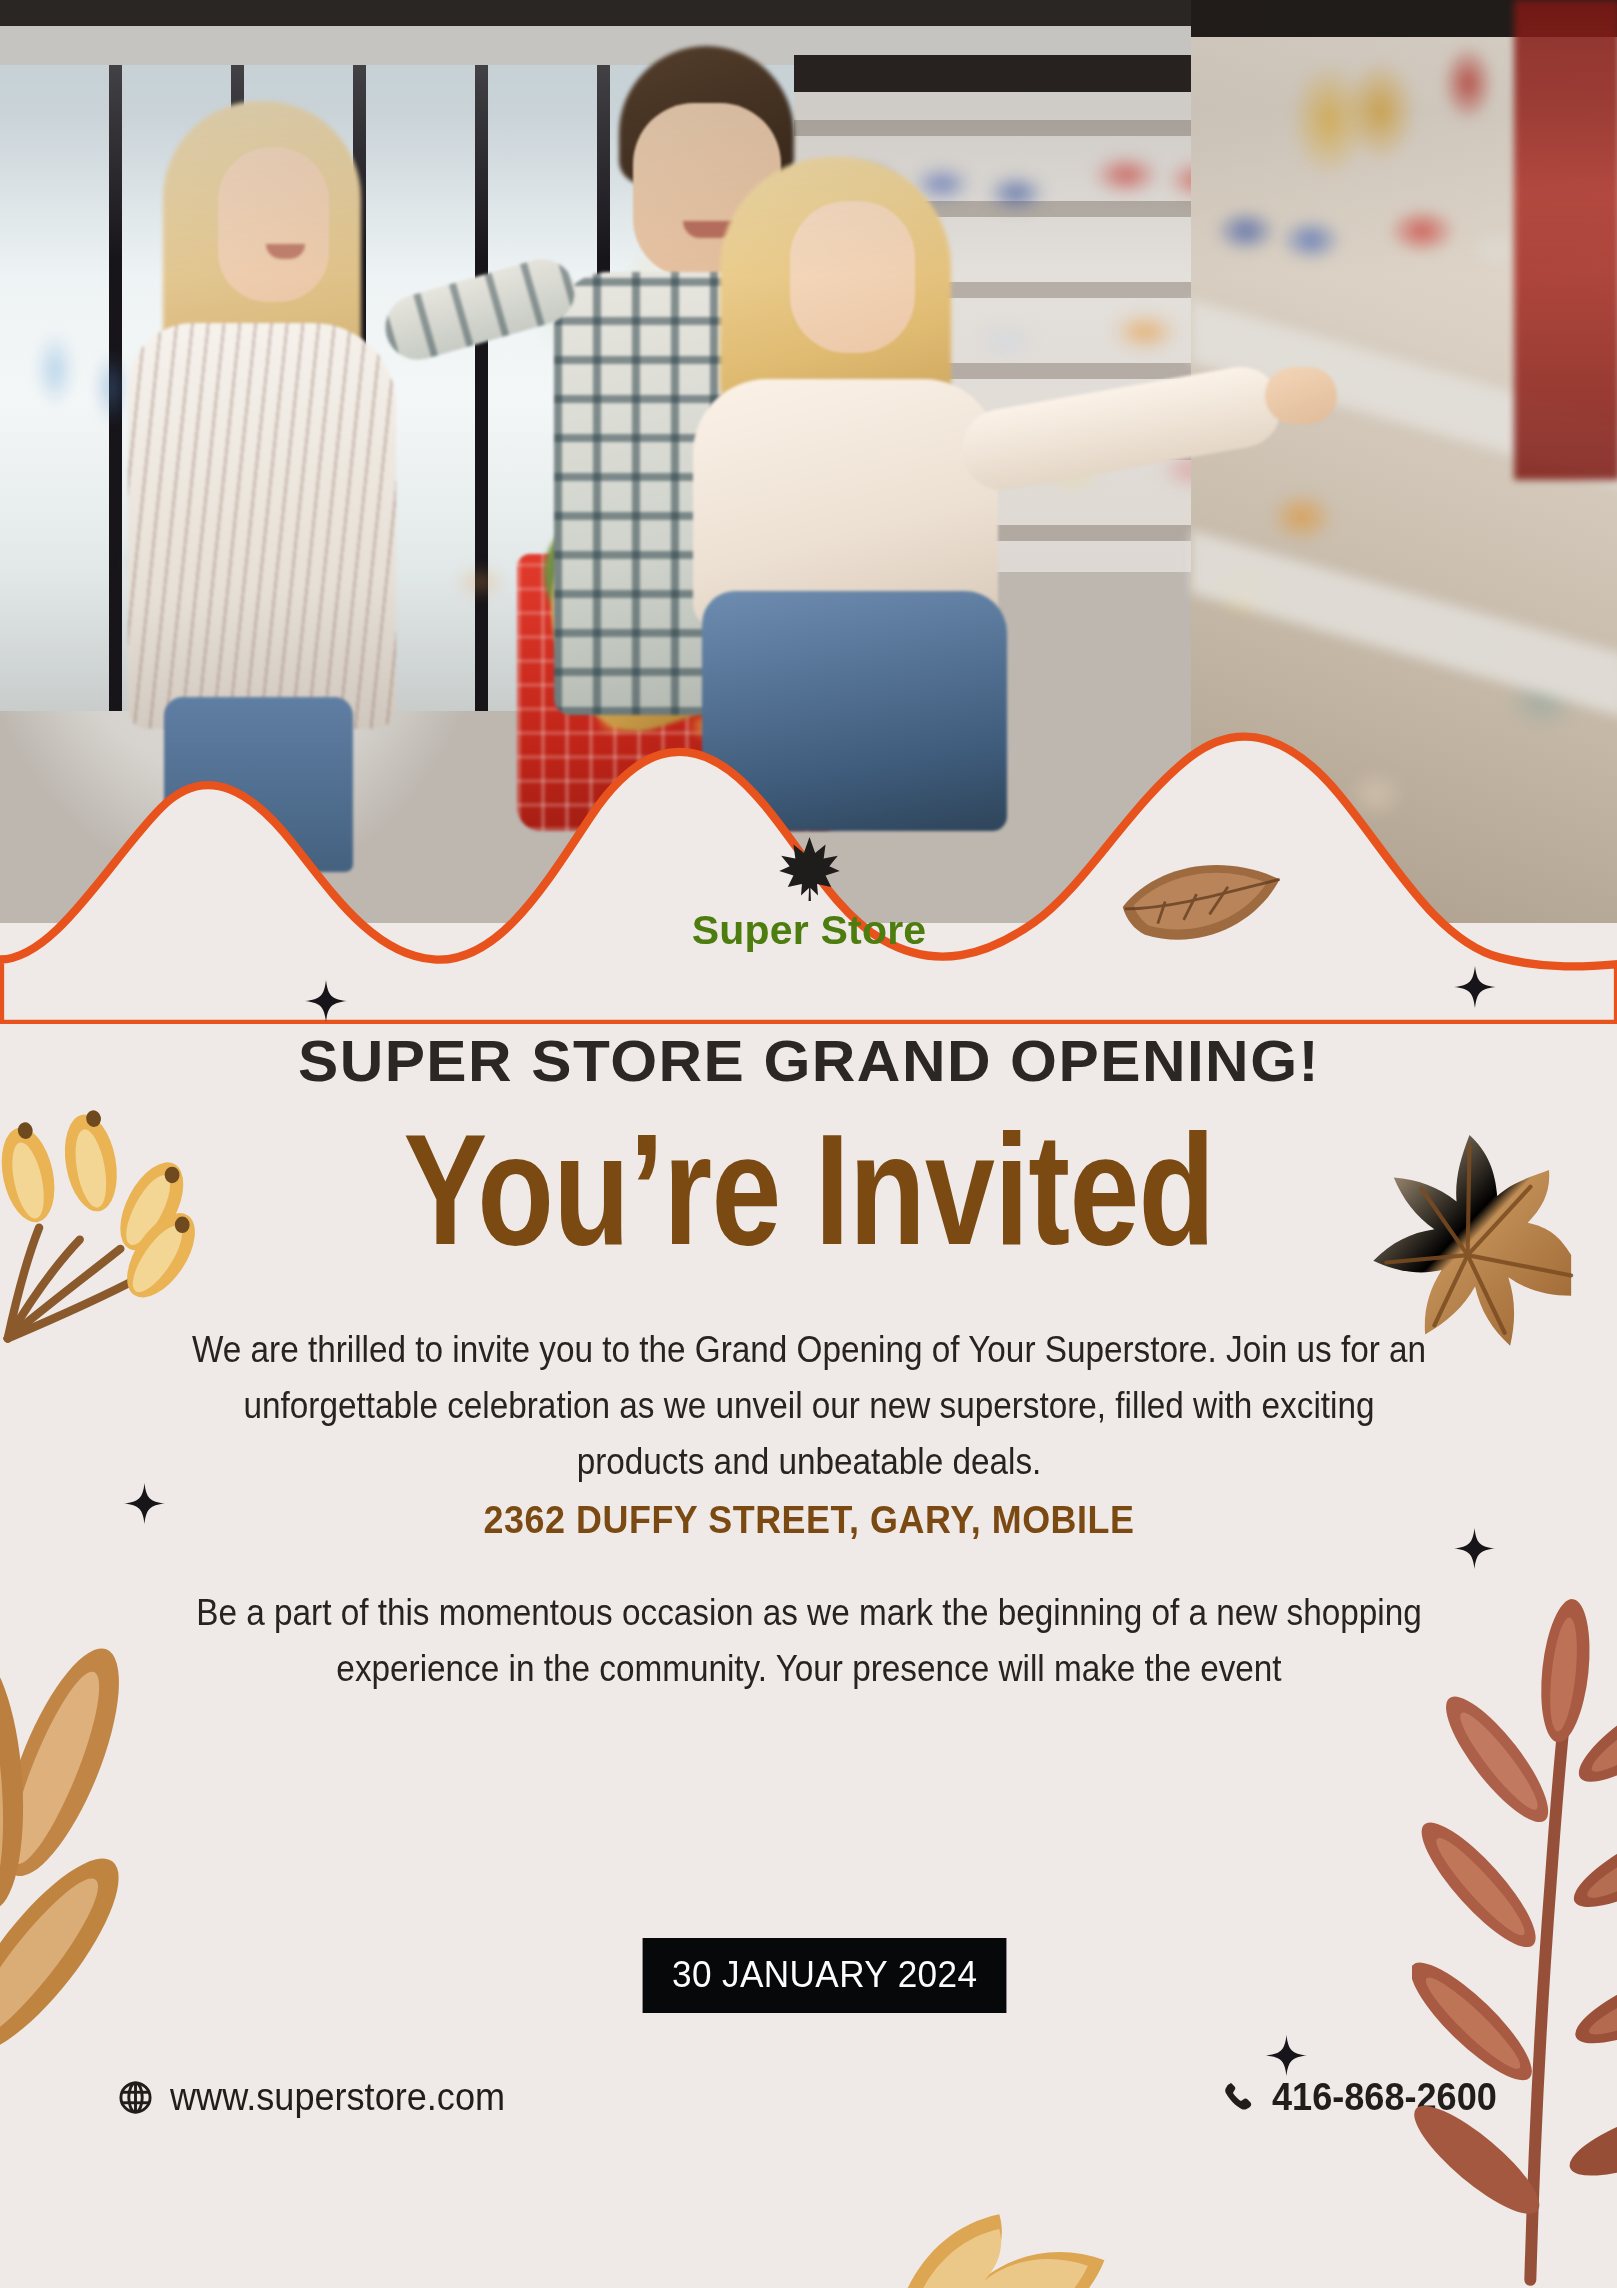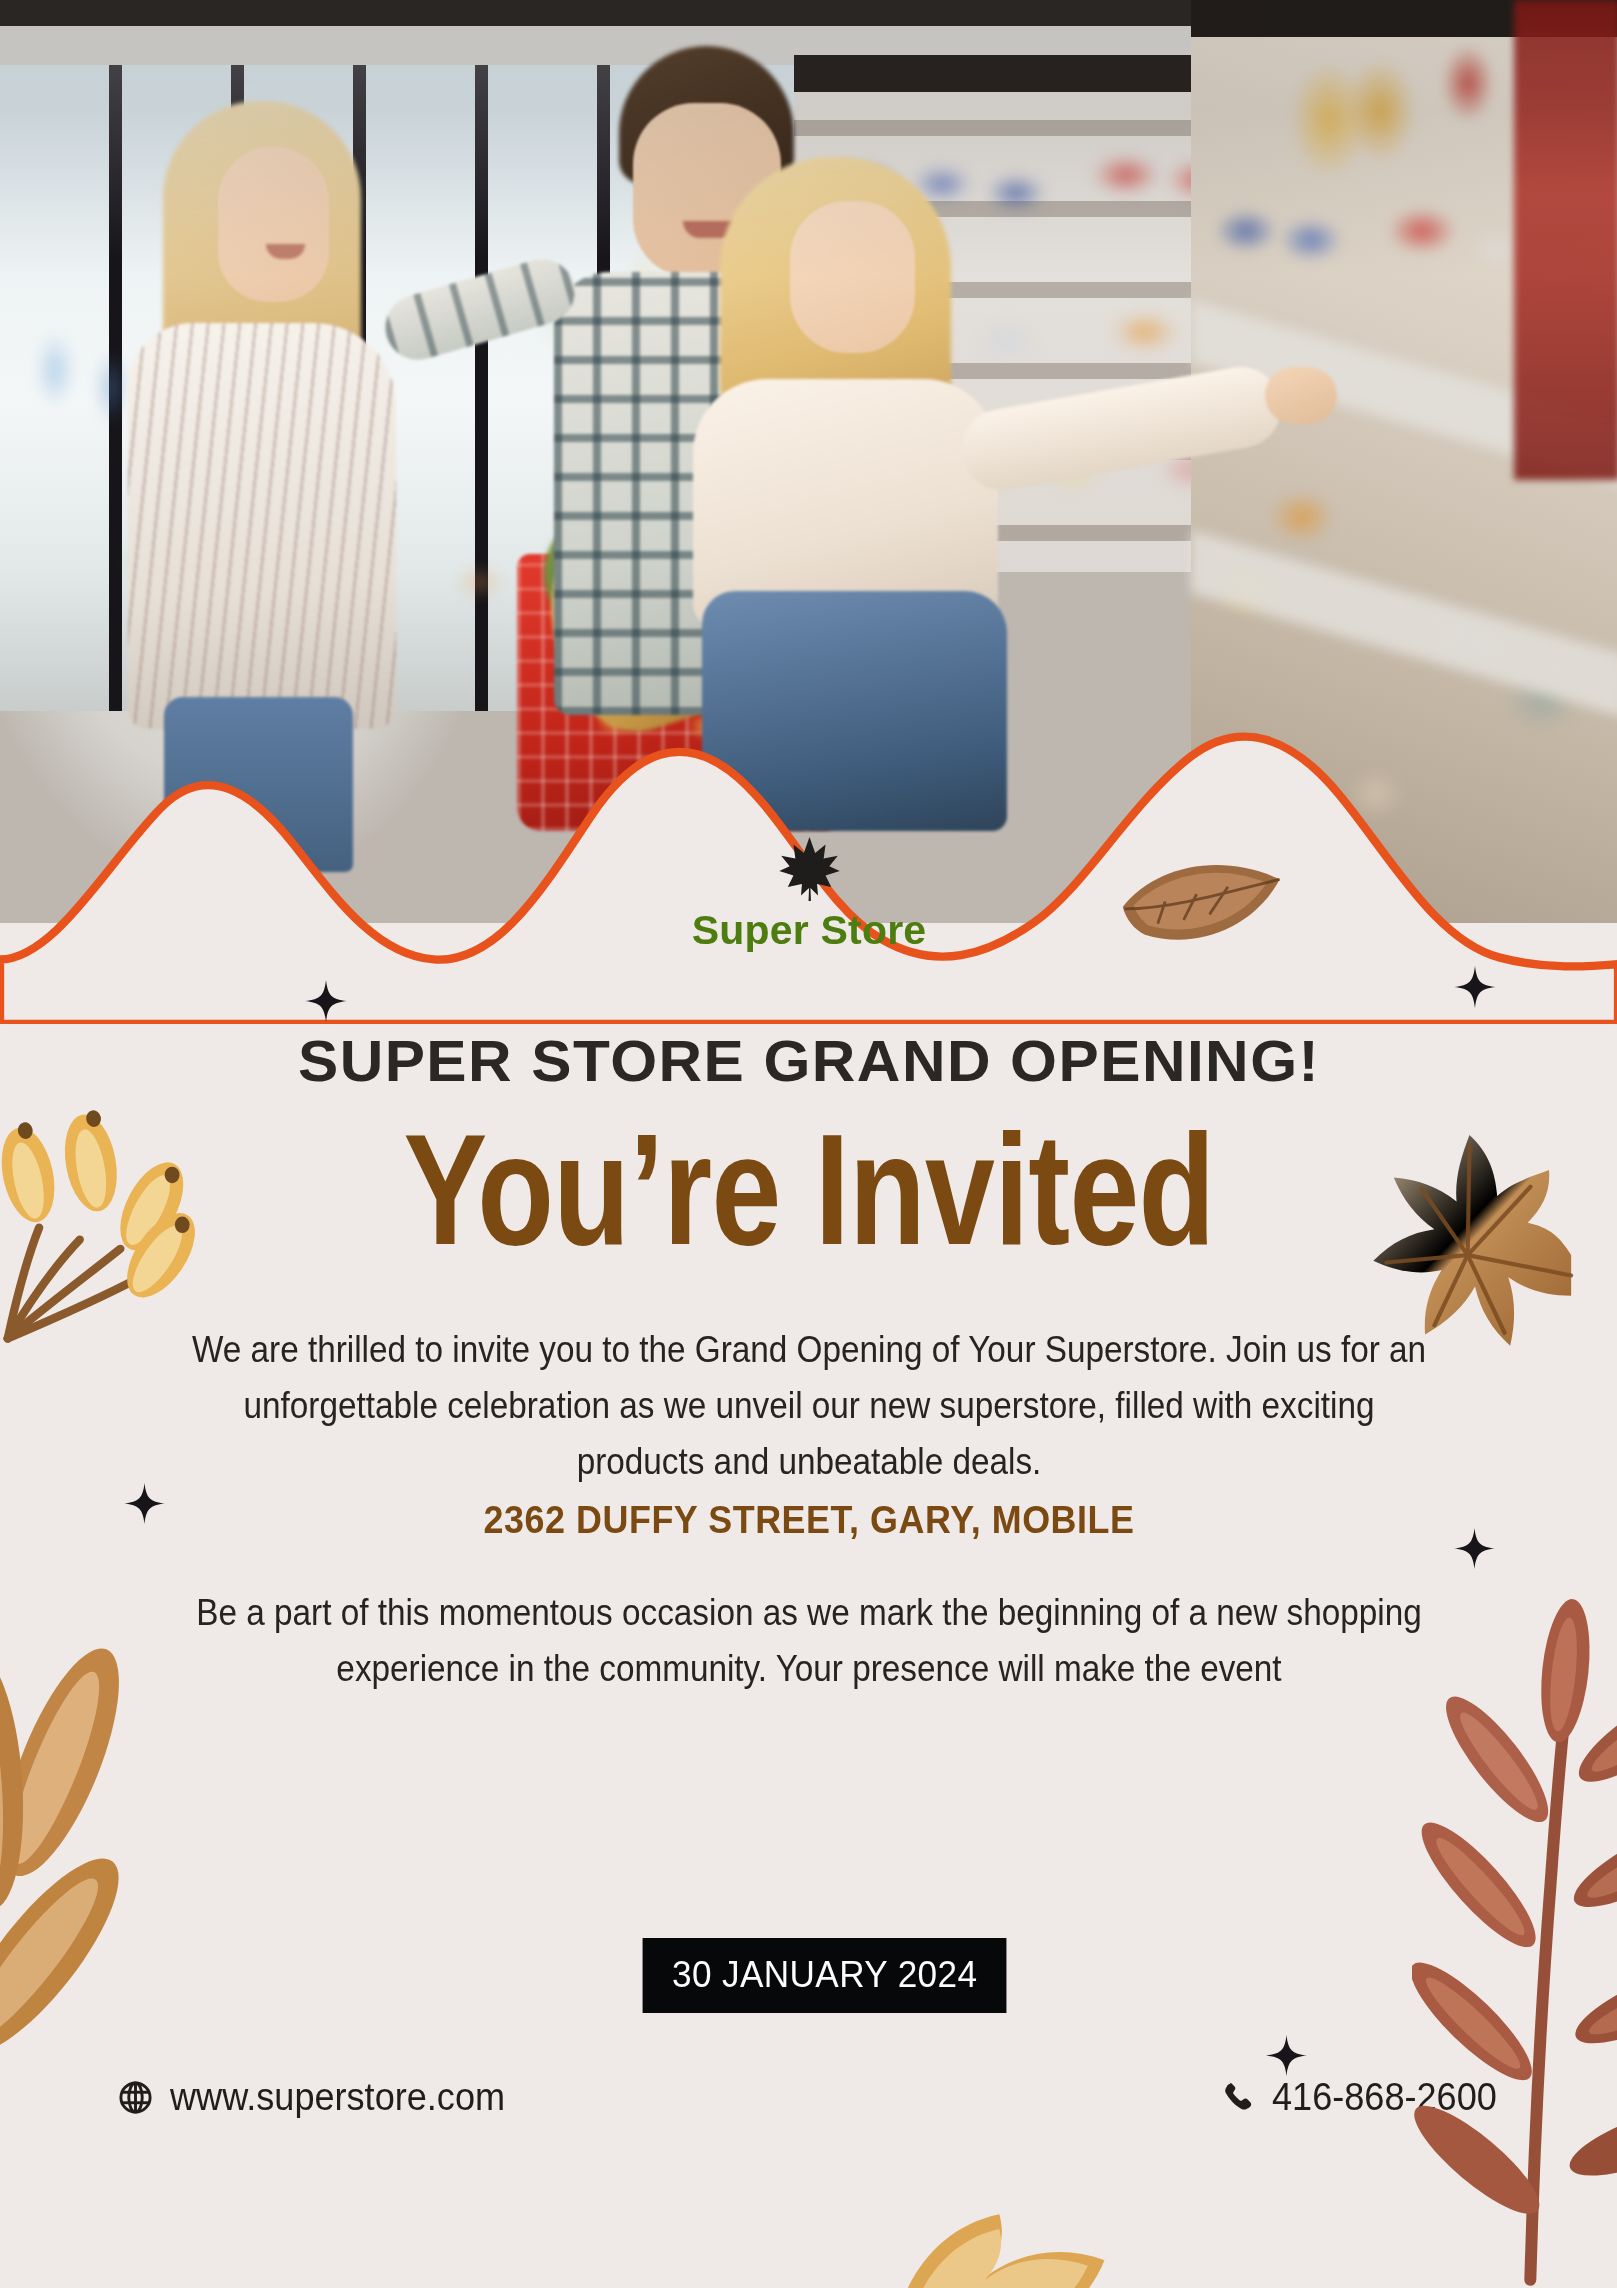--- a/index.html
+++ b/index.html
@@ -201,21 +201,21 @@
   .address{position:absolute;left:0;top:663px;width:1618px;text-align:center;
     font-size:39px;font-weight:700;color:#7a4a12;letter-spacing:0.6px;
     transform:scaleX(.92);transform-origin:center;}
 
   .date-wrap{position:absolute;left:16px;top:1103px;width:1618px;text-align:center;}
   .date-badge{display:inline-block;background:#07080a;color:#fdfdfd;
     font-size:37px;padding:15.7px 31px 17.5px;letter-spacing:0.4px;transform:scaleX(.95);}
 
   .footer{position:absolute;left:0;top:1241px;width:1618px;height:83px;}
   .site{position:absolute;left:118px;top:0;display:flex;align-items:center;gap:16.6px;}
-  .tel{position:absolute;right:109px;top:0;display:flex;align-items:center;gap:16.6px;}
+  .tel{position:absolute;right:109px;top:0;display:flex;align-items:center;gap:16.6px;font-weight:bold;}
   .site span.txt,.tel span.txt{font-size:38px;color:#201d1b;transform:scaleX(.95);transform-origin:left center;}
   .ico{width:35px;height:35px;display:block;flex:0 0 35px;}
   .deco{position:absolute;pointer-events:none;}
 </style>
 </head>
 <body>
 
 <div class="poster">
 
   <div class="photo-wrap">

